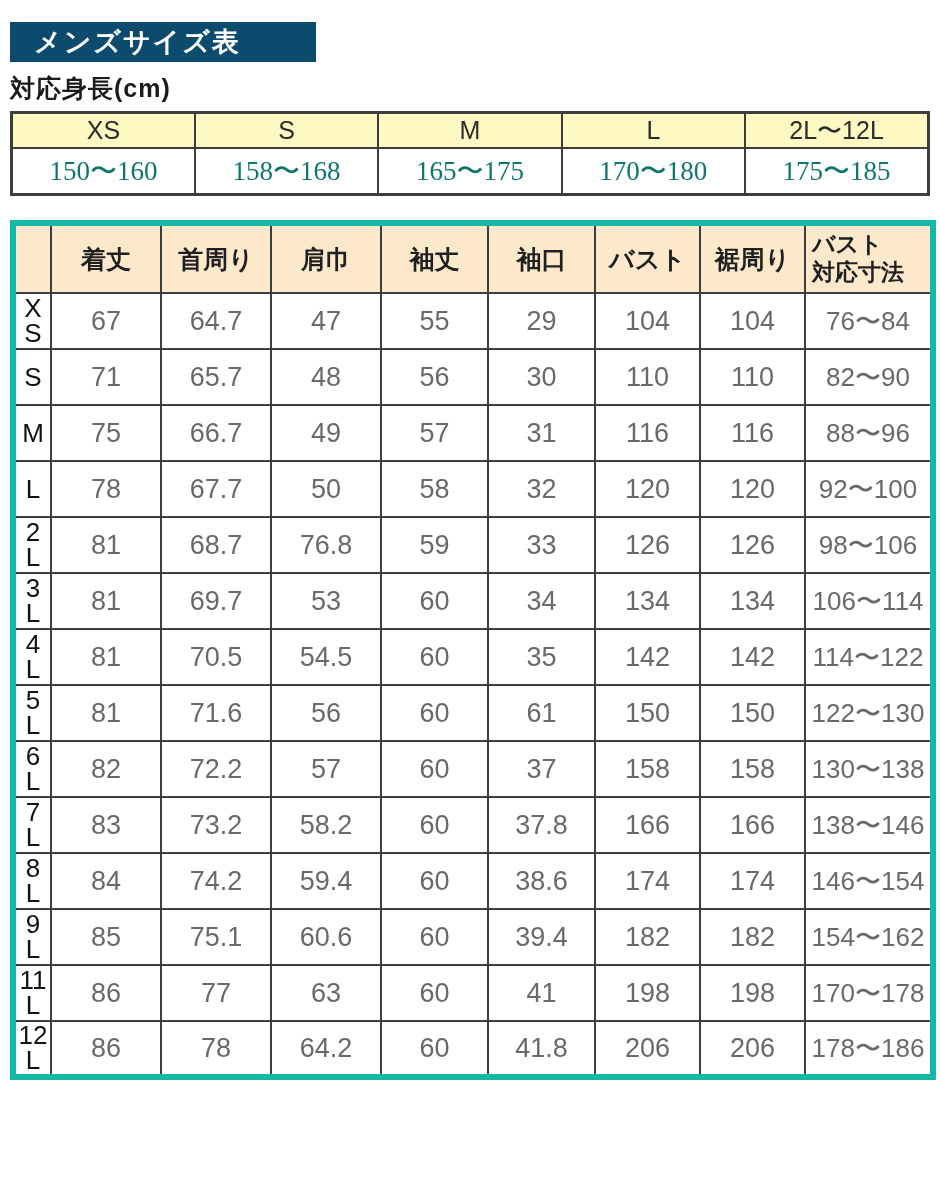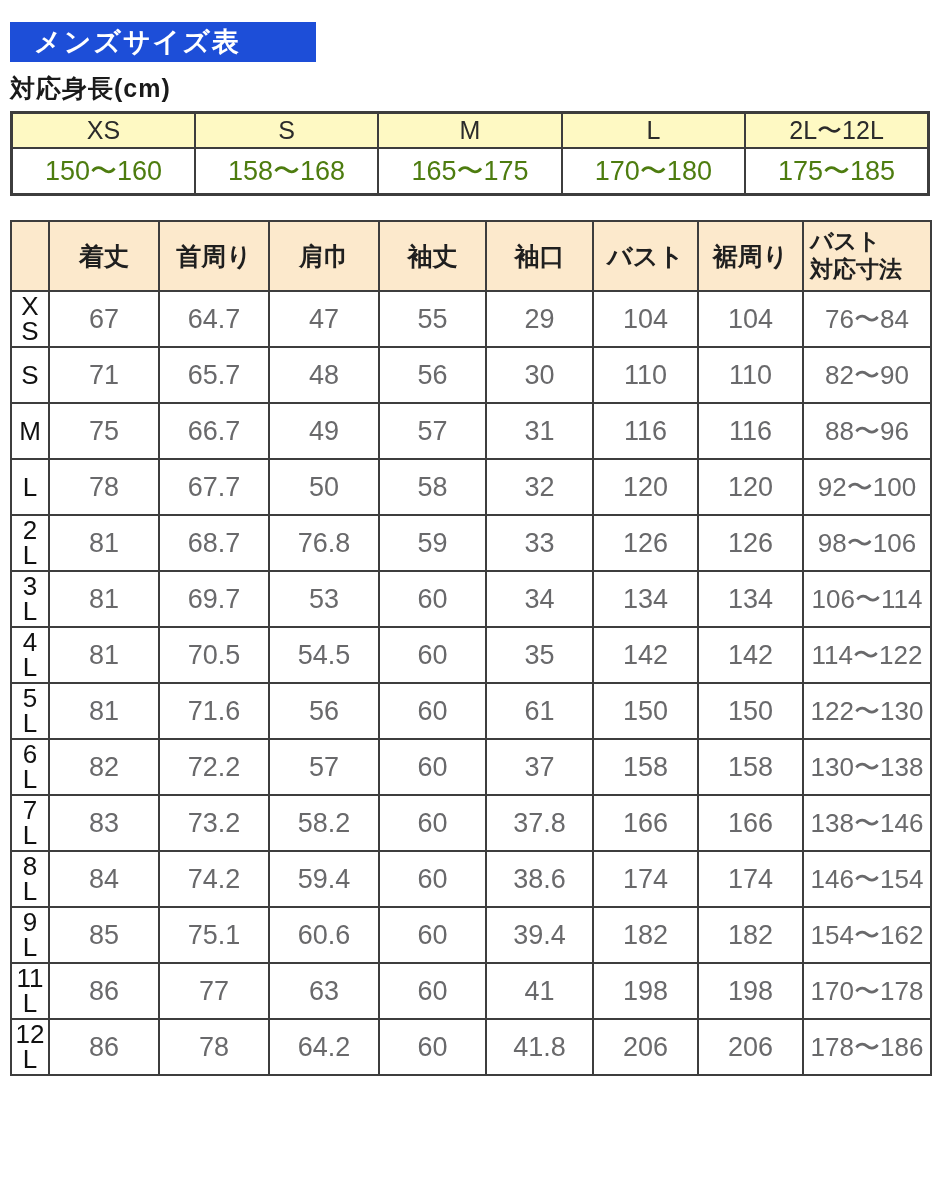--- a/index.html
+++ b/index.html
@@ -9,21 +9,21 @@
     background: #ffffff;
     font-family: "Liberation Sans", sans-serif;
     position: relative;
     -webkit-font-smoothing: antialiased;
   }
 
   
   .title-bar {
     position: absolute; left: 10px; top: 22px;
     width: 306px; height: 40px;
-    background: #1d4ed8;
+    background: #0c4a6e;
     color: #ffffff;
     font-size: 27px; font-weight: bold;
     line-height: 40px;
     padding-left: 24px;
     letter-spacing: 2px;
   }
 
   
   .subtitle {
     position: absolute; left: 10px; top: 72px;
@@ -54,26 +54,27 @@
   .height-table th {
     background: #fef9c3;
     height: 33px;
     font-size: 25px;
     font-weight: normal;
     color: #2b2b2b;
   }
   .height-table td {
     height: 46px;
     font-size: 27px;
-    color: #4d7c0f;
+    color: #0f766e;
     background: #ffffff;
-  }
-
-  
-  .size-table { top: 220px; border: 2px solid #14b8a6; }
+    font-family: Liberation Serif, serif;
+  }
+
+  
+  .size-table { top: 220px; border: 6px solid #14b8a6; }
   .size-table thead th {
     background: #fce9cc;
     height: 70px;
     font-size: 25px;
     font-weight: bold;
     color: #1f1f1f;
   }
   .size-table thead th.multiline {
     font-size: 23px;
     text-align: left;

